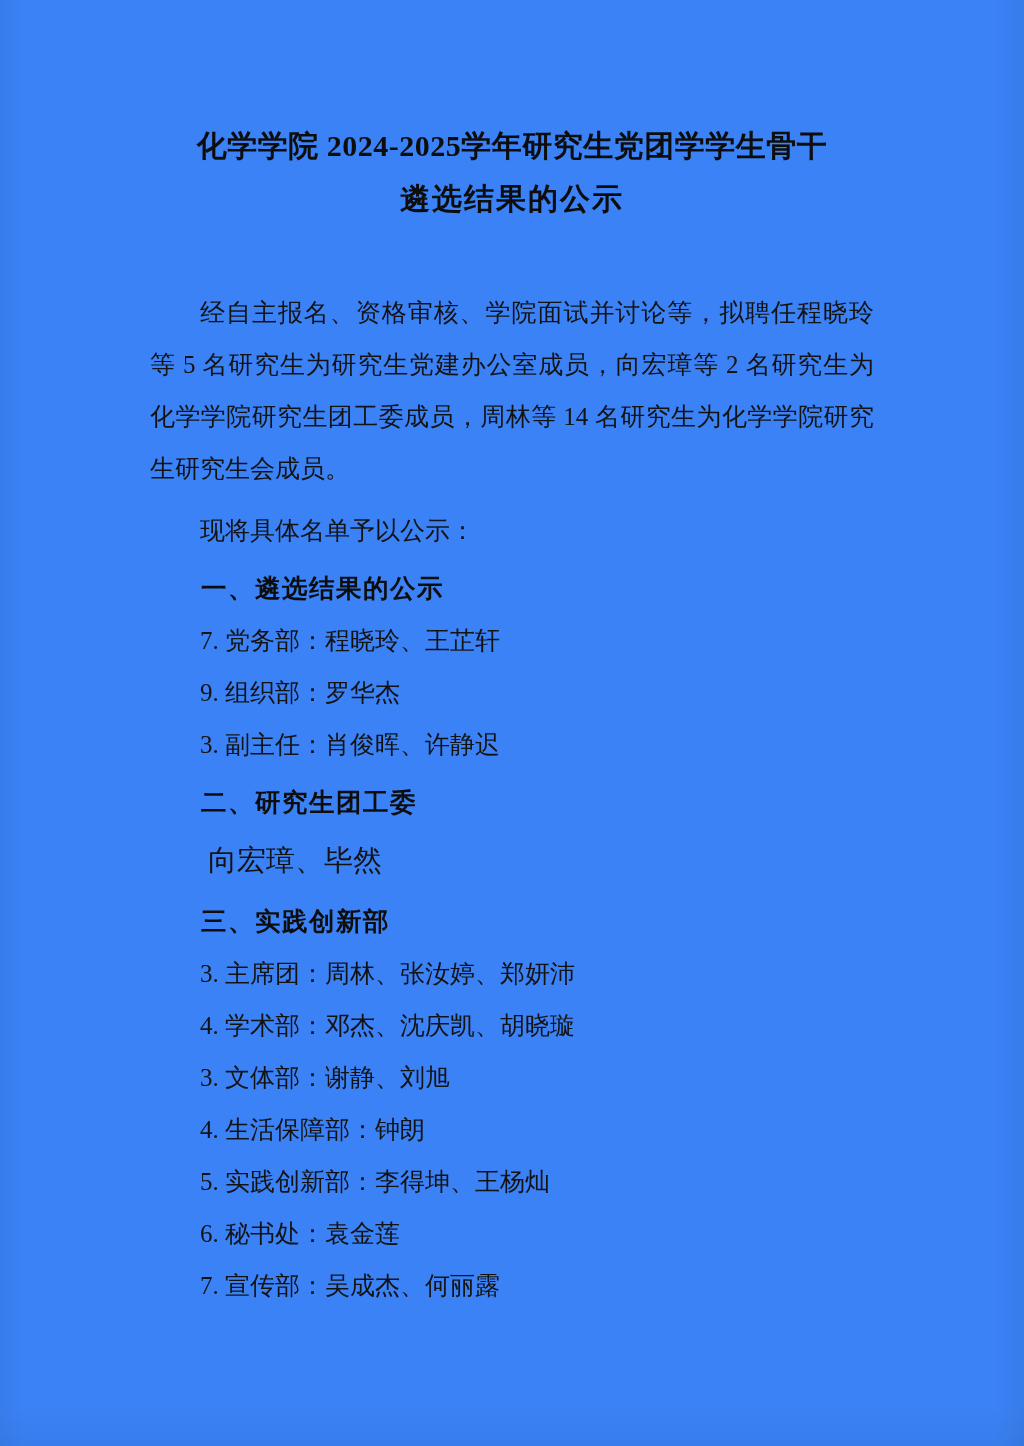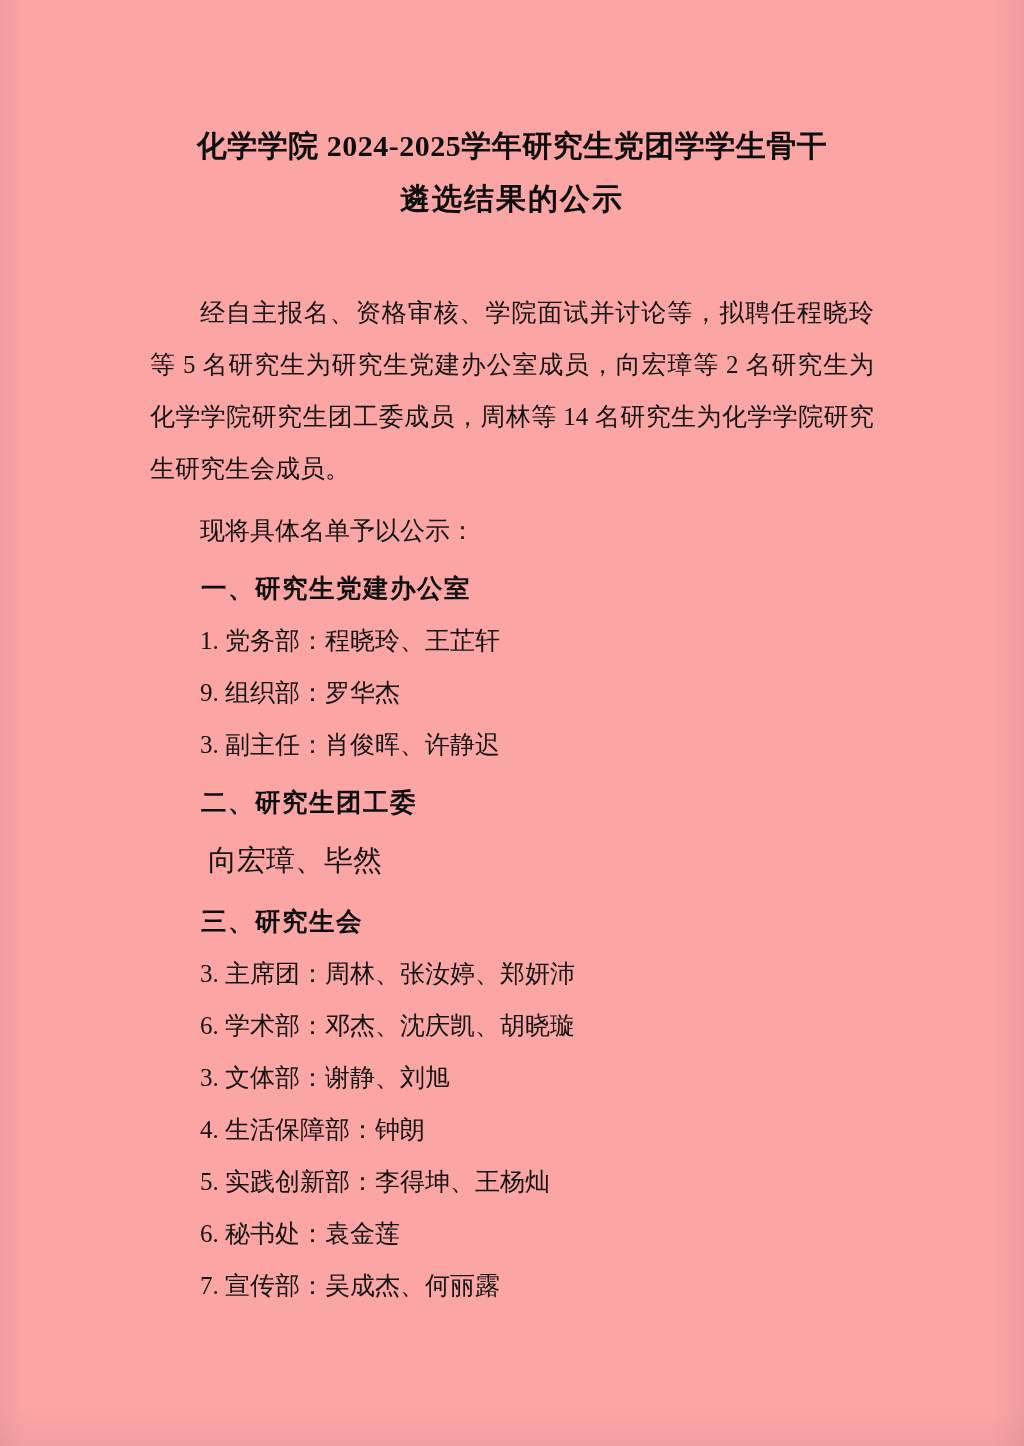--- a/index.html
+++ b/index.html
@@ -14,21 +14,21 @@
     color: #111111;
     position: relative;
     overflow: hidden;
   }
   .page {
     width: 1024px;
     height: 1446px;
     box-sizing: border-box;
     padding: 120px 150px 60px 150px;
     position: relative;
-    background: #fca5a5;
+    background: #3b82f6;
   }
   
   .scan-shade-left {
     position: absolute;
     top: 0; left: 0;
     width: 26px; height: 100%;
     background: linear-gradient(to right, rgba(0,0,0,0.045), rgba(0,0,0,0));
     pointer-events: none;
   }
   .scan-shade-right {
@@ -119,35 +119,35 @@
     <span class="title-line">化学学院 2024-2025学年研究生党团学学生骨干</span>
     <span class="title-line second">遴选结果的公示</span>
   </h1>
 
   <div class="body-block">
 
     <p class="para">经自主报名、资格审核、学院面试并讨论等，拟聘任程晓玲等 5 名研究生为研究生党建办公室成员，向宏璋等 2 名研究生为化学学院研究生团工委成员，周林等 14 名研究生为化学学院研究生研究生会成员。</p>
     <p class="para small-indent">现将具体名单予以公示：</p>
 
     <div>
-      <p class="section-heading">一、研究生党建办公室</p>
-      <p class="list-item">1. 党务部：程晓玲、王芷轩</p>
+      <p class="section-heading">一、遴选结果的公示</p>
+      <p class="list-item">7. 党务部：程晓玲、王芷轩</p>
       <p class="list-item">9. 组织部：罗华杰</p>
       <p class="list-item">3. 副主任：肖俊晖、许静迟</p>
     </div>
 
     <div>
       <p class="section-heading">二、研究生团工委</p>
       <p class="plain-line">向宏璋、毕然</p>
     </div>
 
     <div>
-      <p class="section-heading">三、研究生会</p>
+      <p class="section-heading">三、实践创新部</p>
       <p class="list-item">3. 主席团：周林、张汝婷、郑妍沛</p>
-      <p class="list-item">6. 学术部：邓杰、沈庆凯、胡晓璇</p>
+      <p class="list-item">4. 学术部：邓杰、沈庆凯、胡晓璇</p>
       <p class="list-item">3. 文体部：谢静、刘旭</p>
       <p class="list-item">4. 生活保障部：钟朗</p>
       <p class="list-item">5. 实践创新部：李得坤、王杨灿</p>
       <p class="list-item">6. 秘书处：袁金莲</p>
       <p class="list-item">7. 宣传部：吴成杰、何丽露</p>
     </div>
 
   </div>
 </div>
 

